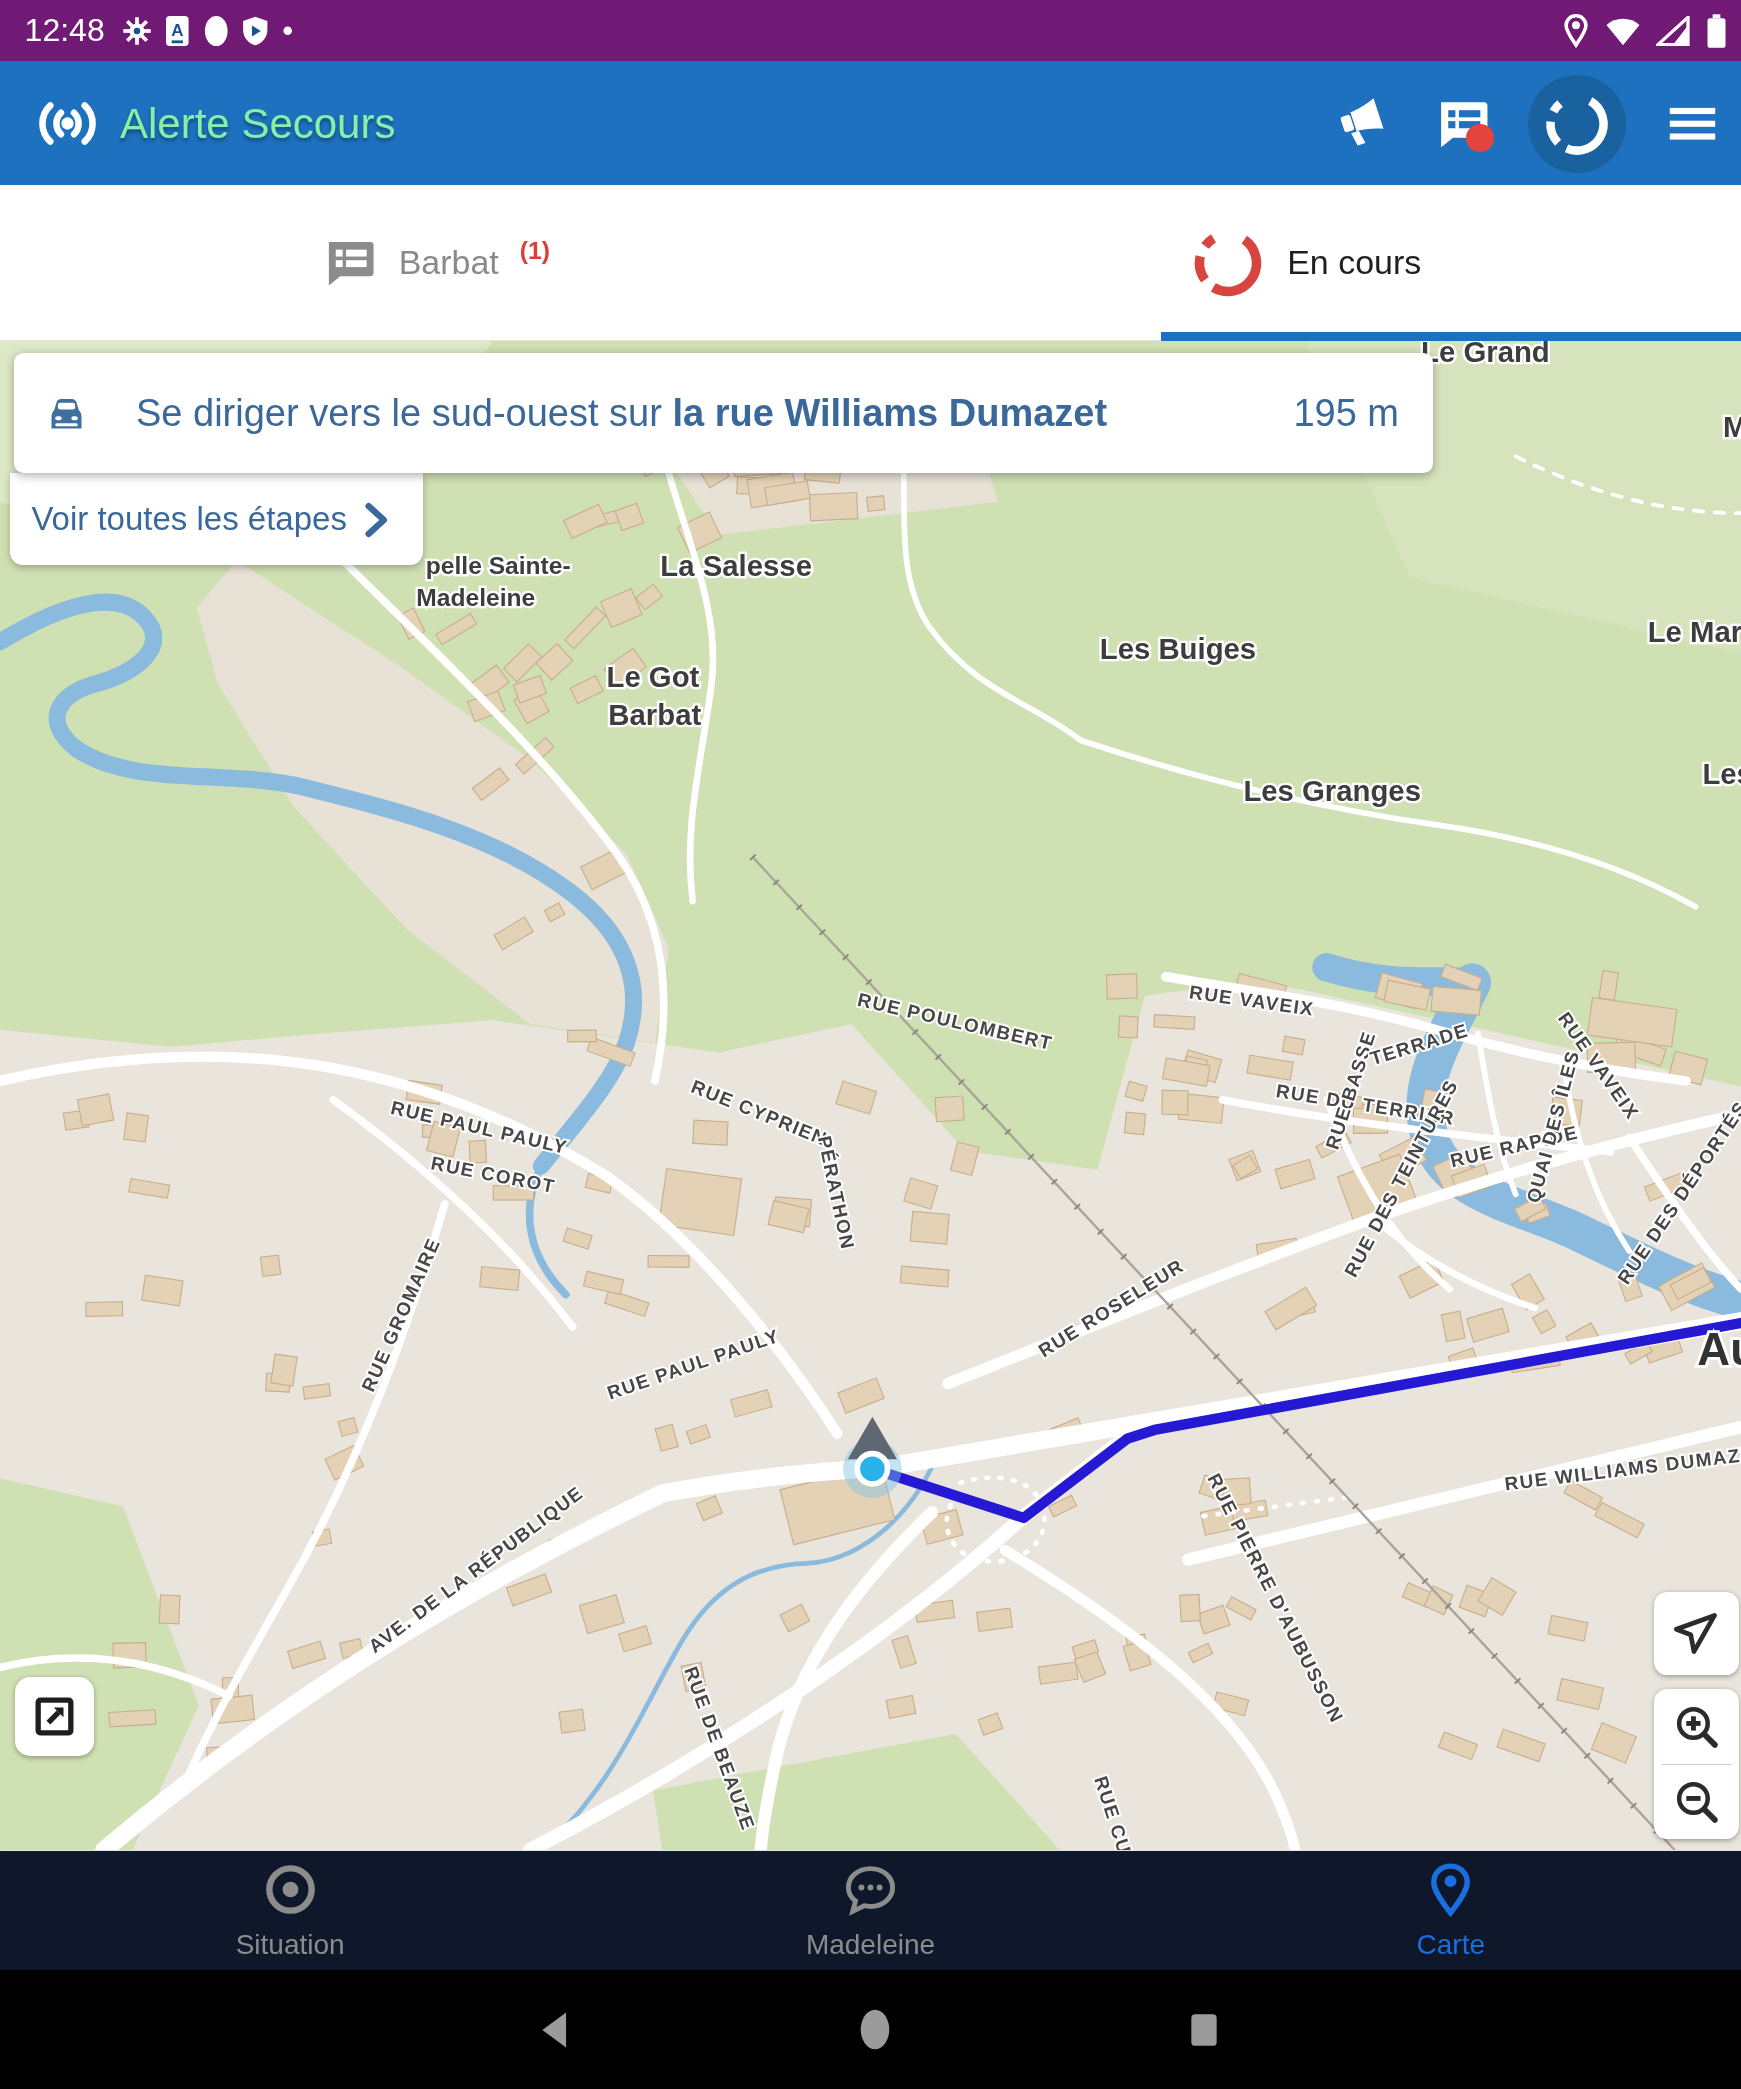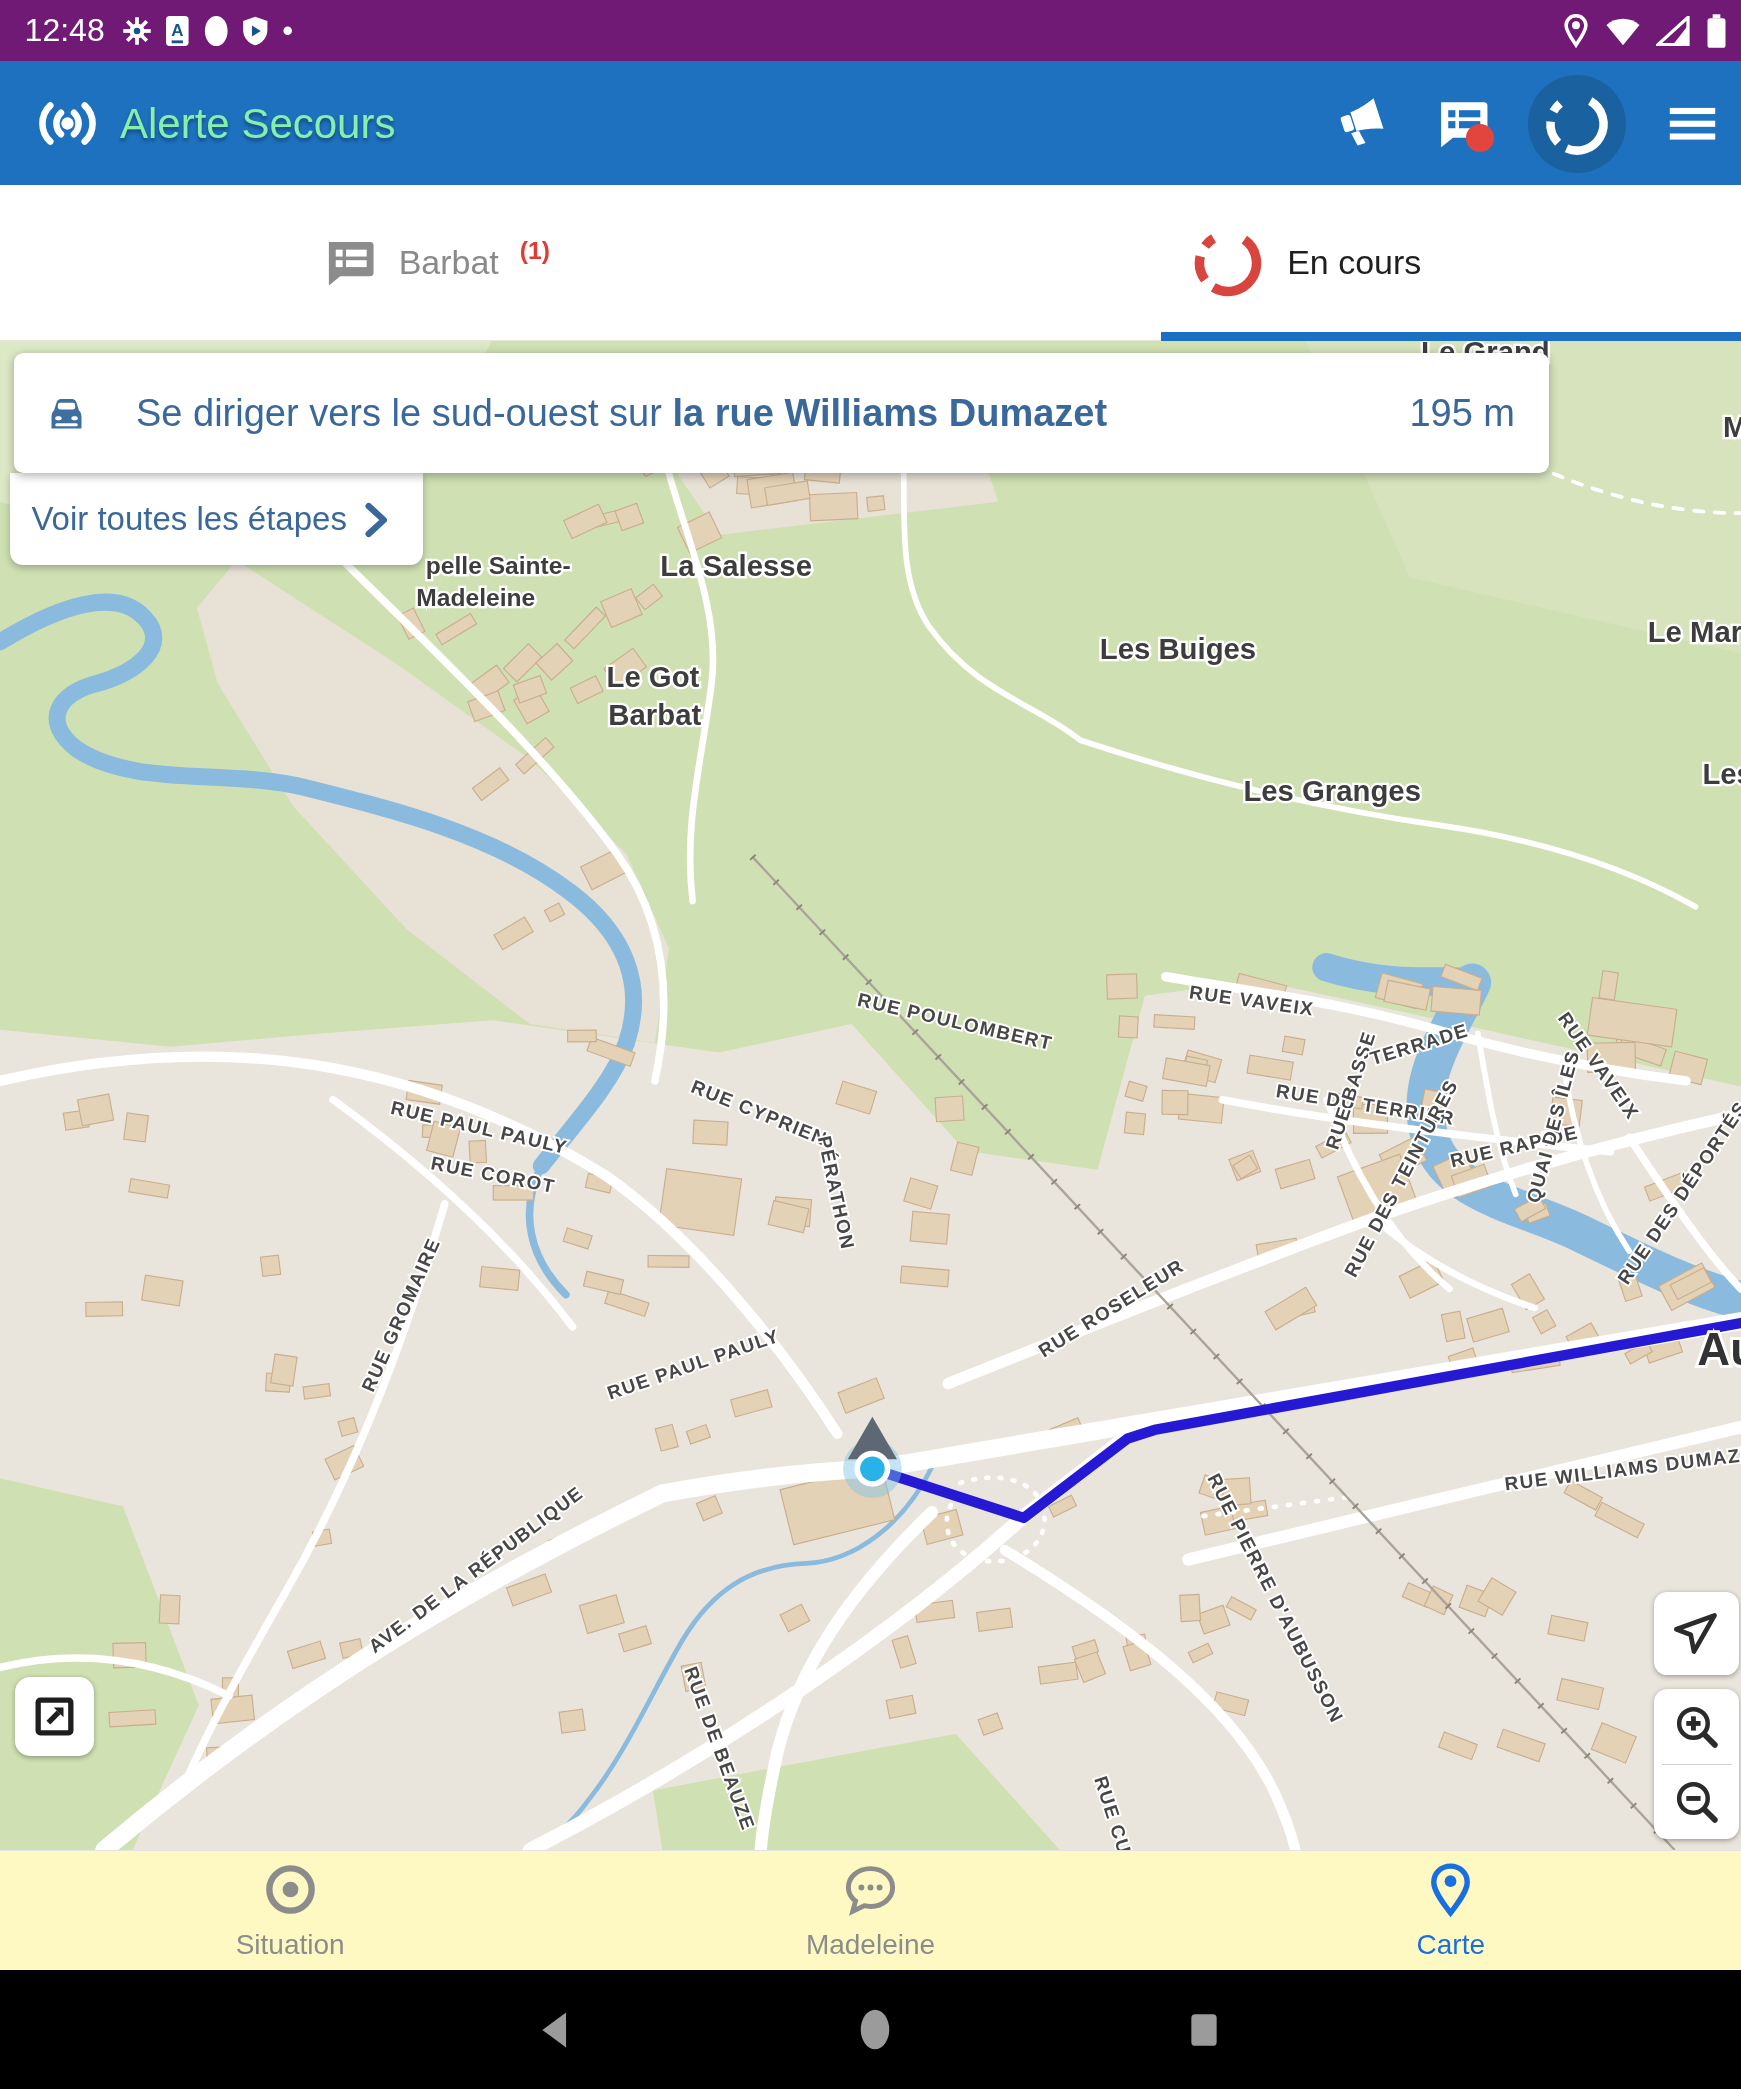--- a/index.html
+++ b/index.html
@@ -30,42 +30,42 @@
   
   .map-area{position:absolute;left:0;top:341px;width:1741px;height:1509px;}
   .map-svg{position:absolute;left:0;top:0;}
   .place{font-size:31px;font-weight:600;fill:#3d3d3d;stroke:#fff;stroke-width:5px;paint-order:stroke;text-anchor:middle;}
   .place-sm{font-size:26px;font-weight:600;fill:#3d3d3d;stroke:#fff;stroke-width:5px;paint-order:stroke;text-anchor:start;}
   .city{font-size:48px;font-weight:600;fill:#333;stroke:#fff;stroke-width:6px;paint-order:stroke;text-anchor:start;}
   .street{font-size:20px;letter-spacing:1.5px;font-weight:700;fill:#474747;stroke:#fff;stroke-width:4px;
           paint-order:stroke;text-anchor:middle;}
   #bldg rect,.bigb{fill:#e4d2b7;stroke:#c9ae8e;stroke-width:1.2px;}
   
-  .nav-card{position:absolute;left:14px;top:12.3px;width:1535px;height:120px;background:#fff;border-radius:9.5px;
+  .nav-card{position:absolute;left:14px;top:12.3px;width:1419px;height:120px;background:#fff;border-radius:9.5px;
             box-shadow:0 2.8px 9.5px rgba(0,0,0,.30);display:flex;align-items:center;z-index:6;}
   .nav-card .car{margin-left:28px;}
   .nav-text{font-size:38px;color:#3b689a;margin-left:45px;white-space:nowrap;}
   .nav-text b{font-weight:bold;}
   .nav-dist{position:absolute;right:34px;font-size:38px;color:#3b689a;}
   .steps-panel{position:absolute;left:10.4px;top:132px;width:413px;height:92px;background:#fff;
                border-radius:0 0 13.2px 13.2px;box-shadow:0 2.8px 7.6px rgba(0,0,0,.25);display:flex;
                align-items:center;z-index:5;}
   .steps-label{font-size:33px;color:#3b689a;margin-left:21px;}
   .steps-chevron{position:absolute;right:32px;top:28px;}
   
   .map-btn{position:absolute;background:#fff;border-radius:13.2px;box-shadow:0 1.9px 5.7px rgba(0,0,0,.3);
            display:flex;align-items:center;justify-content:center;z-index:6;}
   .expand-btn{left:15px;top:1336px;width:79px;height:79px;border-radius:15px;}
   .locate-btn{left:1654px;top:1251px;width:85px;height:83px;}
   .zoom-panel{position:absolute;left:1654px;top:1348px;width:85px;height:150px;background:#fff;border-radius:13.2px;
               box-shadow:0 1.9px 5.7px rgba(0,0,0,.3);display:flex;flex-direction:column;align-items:center;z-index:6;}
   .zoom-btn{flex:1;display:flex;align-items:center;justify-content:center;width:100%;}
   .zoom-divider{width:70px;height:0.9px;background:#cfcfcf;}
   
-  .bottom-nav{position:absolute;left:0;top:1850px;width:1741px;height:120px;background:#fef9c3;display:flex;
+  .bottom-nav{position:absolute;left:0;top:1850px;width:1741px;height:120px;background:#0f172a;display:flex;
               border-top:0.9px solid #e3e3e3;box-sizing:border-box;}
   .bn-item{flex:1;display:flex;flex-direction:column;align-items:center;justify-content:center;gap:9.5px;}
   .bn-label{font-size:28px;color:#8c8c8c;}
   .bn-label.active{color:#1a6fe0;}
   
   .android-bar{position:absolute;left:0;top:1970px;width:1741px;height:119px;background:#000;}
   .and-ic{position:absolute;top:0;height:119px;display:flex;align-items:center;}
 </style>
 </head>
 <body>

